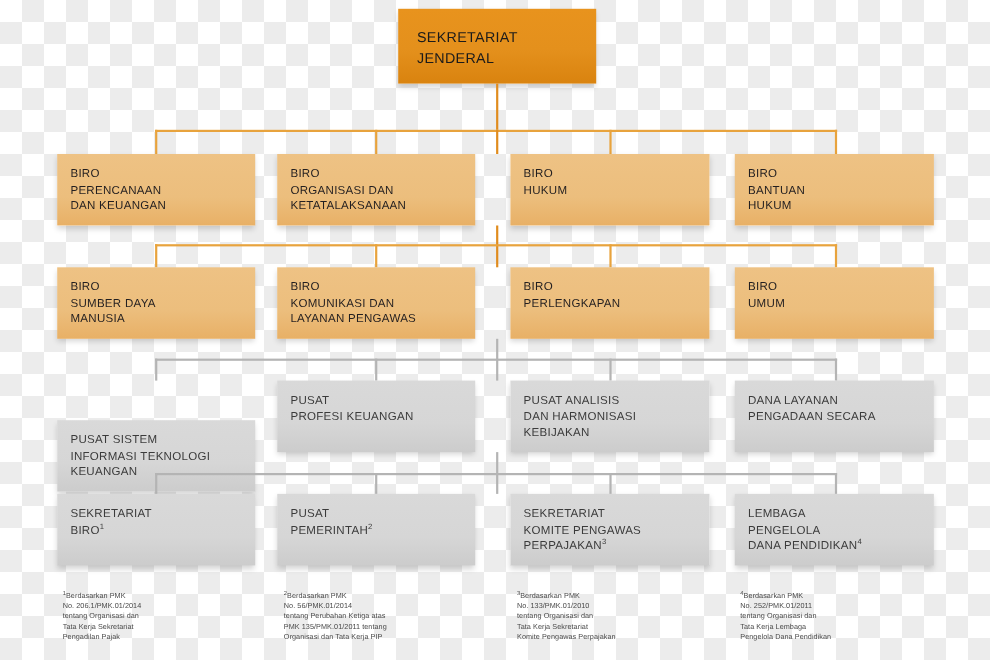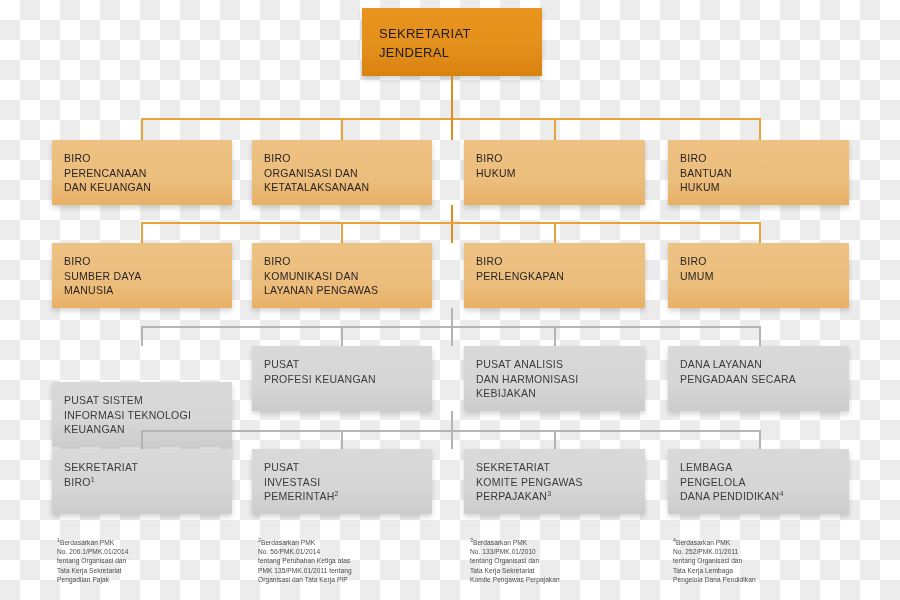--- a/index.html
+++ b/index.html
@@ -180,21 +180,20 @@
   <div class="line v gray" style="left:341px; top:430px; height:19px;"></div>
   <div class="line v gray" style="left:554px; top:430px; height:19px;"></div>
   <div class="line v gray" style="left:759px; top:430px; height:19px;"></div>
 
   <div class="node pusat" style="left:52px; top:449px; width:180px; height:65px;">
     <span class="ln">SEKRETARIAT</span>
     <span class="ln"><span>BIRO</span><sup>1</sup></span>
   </div>
   <div class="node pusat" style="left:252px; top:449px; width:180px; height:65px;">
     <span class="ln">PUSAT</span>
-    <span class="ln">INVESTASI</span>
     <span class="ln"><span>PEMERINTAH</span><sup>2</sup></span>
   </div>
   <div class="node pusat" style="left:464px; top:449px; width:181px; height:65px;">
     <span class="ln">SEKRETARIAT</span>
     <span class="ln">KOMITE PENGAWAS</span>
     <span class="ln"><span>PERPAJAKAN</span><sup>3</sup></span>
   </div>
   <div class="node pusat" style="left:668px; top:449px; width:181px; height:65px;">
     <span class="ln">LEMBAGA</span>
     <span class="ln">PENGELOLA</span>

